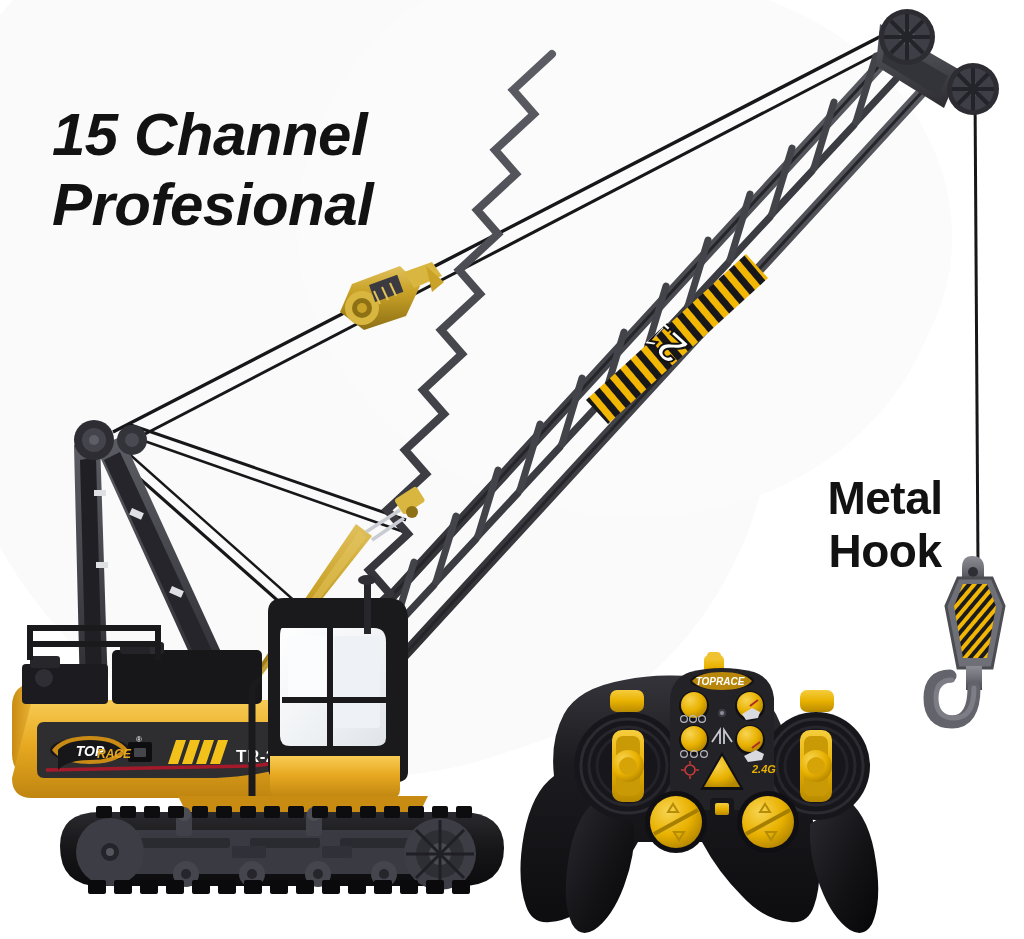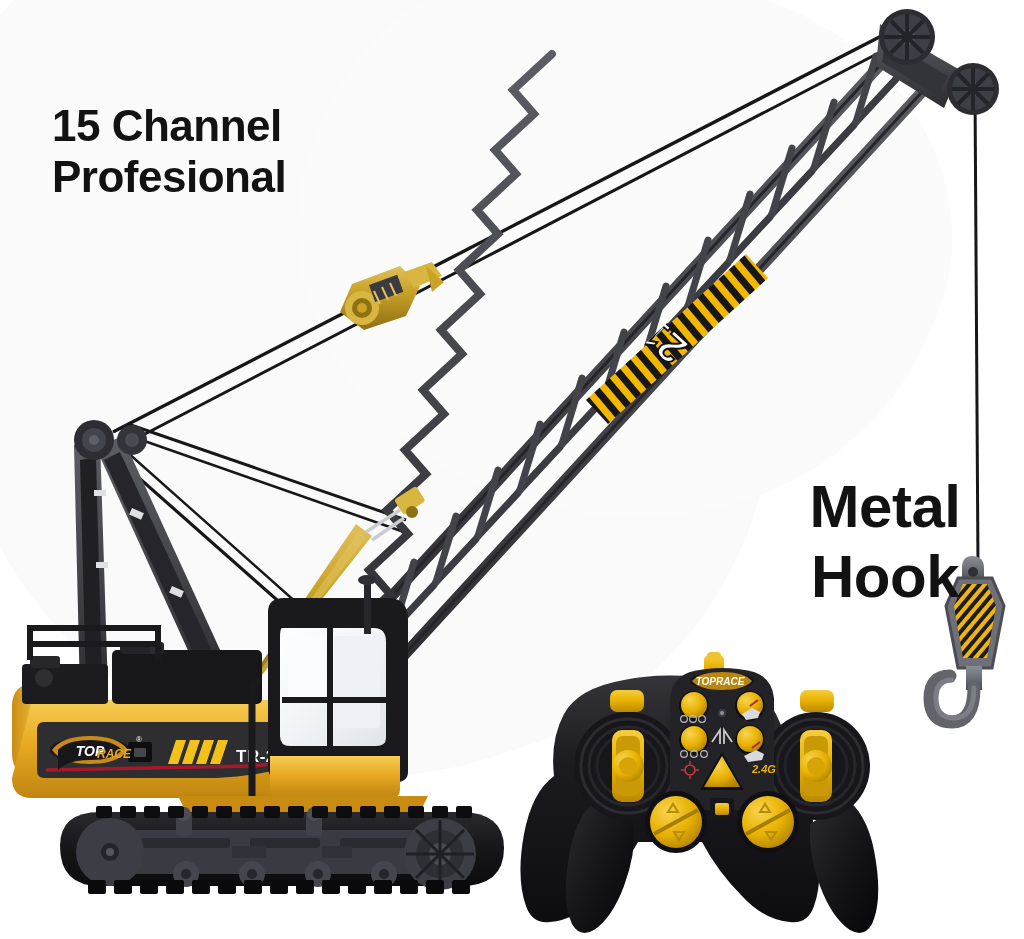--- a/index.html
+++ b/index.html
@@ -37,25 +37,26 @@
   .callout {
     position: absolute;
     color: #121212;
     font-weight: bold;
     letter-spacing: -0.5px;
     line-height: 1.16;
     white-space: pre-line;
   }
   #callout-channel {
     left: 52px; top: 100px;
-    font-size: 44px;
+    font-size: 60px;
+    font-style: italic;
   }
   #callout-hook {
     left: 785px; top: 472px;
-    font-size: 60px;
+    font-size: 46px;
     text-align: center;
     width: 200px;
   }
 
   
   .svg-layer {
     position: absolute;
     left: 0; top: 0;
     width: 1024px;
     height: 939px;

